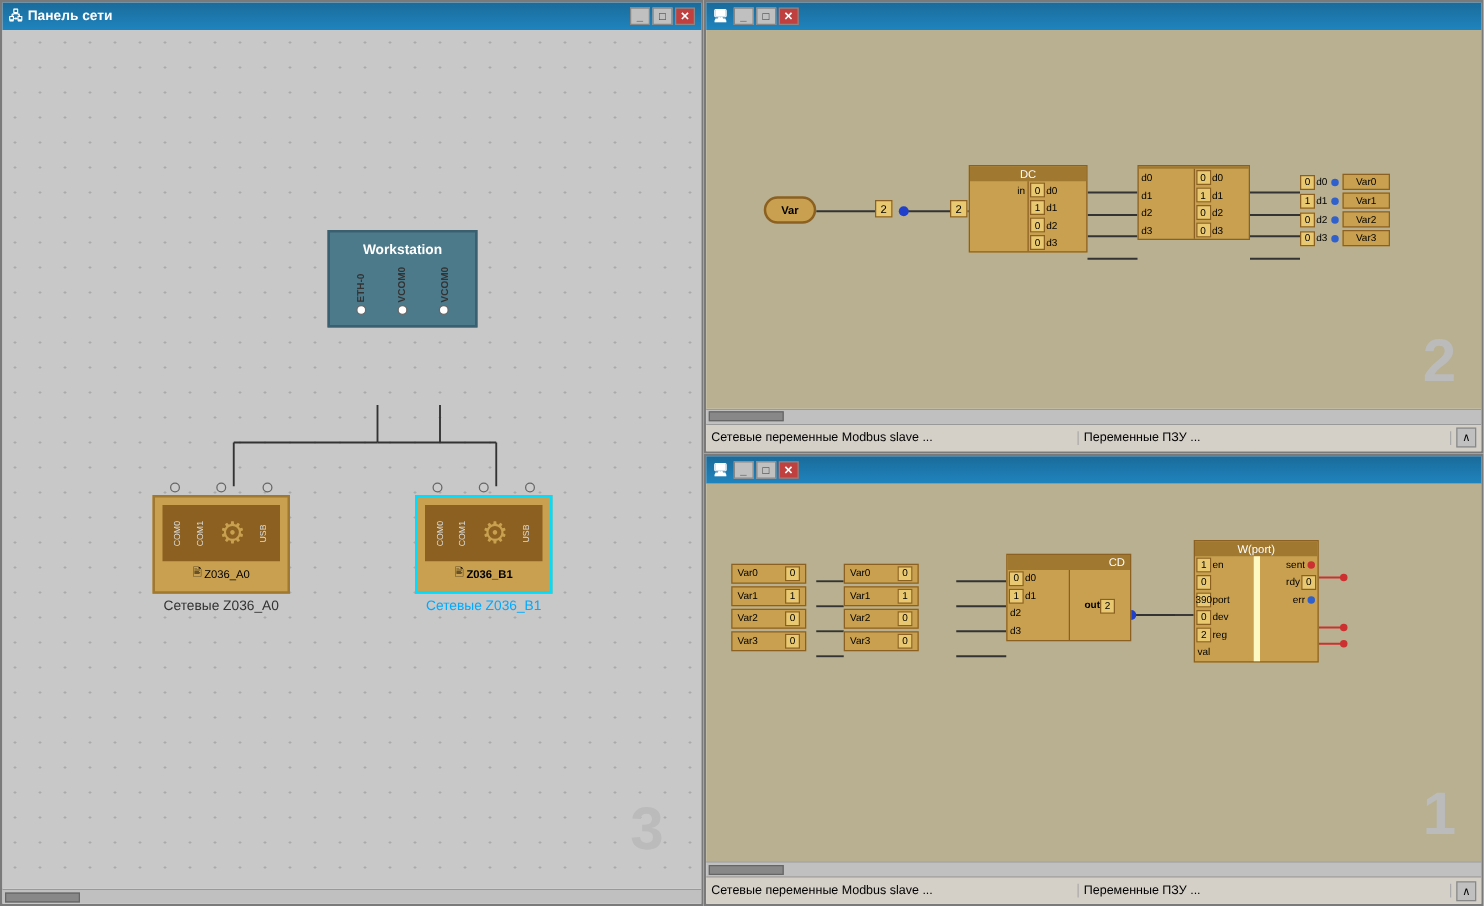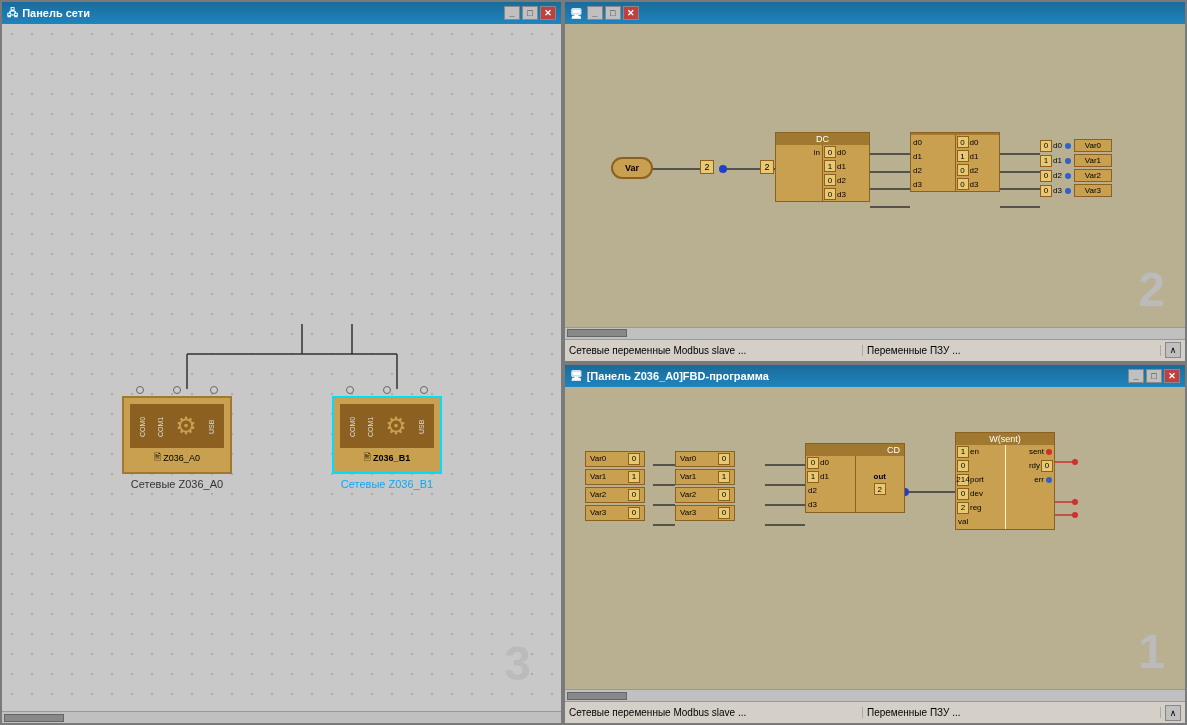--- a/index.html
+++ b/index.html
@@ -263,20 +263,39 @@
         <line x1="300" y1="330" x2="185" y2="330" stroke="#333" stroke-width="1.5"></line>
         <line x1="185" y1="330" x2="185" y2="365" stroke="#333" stroke-width="1.5"></line>
 
         <line x1="350" y1="300" x2="350" y2="330" stroke="#333" stroke-width="1.5"></line>
         <line x1="350" y1="330" x2="395" y2="330" stroke="#333" stroke-width="1.5"></line>
         <line x1="395" y1="330" x2="395" y2="365" stroke="#333" stroke-width="1.5"></line>
 
         <line x1="300" y1="330" x2="350" y2="330" stroke="#333" stroke-width="1.5"></line>
       </svg>
 
+      <div class="workstation-node">
+        <div class="ws-box">
+          <span>Workstation</span>
+          <div style="display:flex; justify-content:space-around; margin-top:6px;">
+            <div class="port-connector">
+              <span class="ws-port-label">ETH-0</span>
+              <div class="port-dot"></div>
+            </div>
+            <div class="port-connector">
+              <span class="ws-port-label">VCOM0</span>
+              <div class="port-dot"></div>
+            </div>
+            <div class="port-connector">
+              <span class="ws-port-label">VCOM0</span>
+              <div class="port-dot"></div>
+            </div>
+          </div>
+        </div>
+      </div>
 
       <div class="panel-node left">
         <div style="display:flex; justify-content:space-around; margin-bottom:2px;">
           <div class="port-dot" style="background:#ccc; border:1px solid #666;"></div>
           <div class="port-dot" style="background:#ccc; border:1px solid #666;"></div>
           <div class="port-dot" style="background:#ccc; border:1px solid #666;"></div>
         </div>
         <div class="panel-box">
           <div class="panel-inner">
             <span class="panel-label-small">COM0</span>
@@ -460,21 +479,20 @@
       <div class="status-bar">
         <span class="status-item">Сетевые переменные Modbus slave ...</span>
         <span class="status-item">Переменные ПЗУ ...</span>
         <div class="status-btn">∧</div>
       </div>
     </div>
 
     <div class="fbd-window bottom">
       <div class="window-titlebar">
         <span class="title-icon">🖥</span>
-        <span class="title-text">[Панель Z036_A0]FBD-программа</span>
         <div class="window-controls">
           <div class="win-btn">_</div>
           <div class="win-btn">□</div>
           <div class="win-btn close">✕</div>
         </div>
       </div>
 
       <div class="fbd-canvas">
         <svg style="position:absolute;top:0;left:0;width:100%;height:100%;pointer-events:none;">
 
@@ -542,55 +560,55 @@
                 <div style="width:12px; height:12px; background:#e8c870; border:1px solid #8b6020; display:flex; align-items:center; justify-content:center; font-size:8px; margin:1px;">1</div>
                 <span style="font-size:8px;">d1</span>
               </div>
               <div style="display:flex; align-items:center; height:14px;">
                 <span style="font-size:8px; padding:0 2px;">d2</span>
               </div>
               <div style="display:flex; align-items:center; height:14px;">
                 <span style="font-size:8px; padding:0 2px;">d3</span>
               </div>
             </div>
-            <div style="flex:1; border-left:1px solid #8b6020; display:flex; flex-direction:column; justify-content:center; align-items:center;">
+            <div style="flex:1; border-left:1px solid #8b6020; display:flex; justify-content:center; align-items:center;">
               <div style="font-size:8px; font-weight:bold;">out</div>
               <div style="width:12px; height:12px; background:#e8c870; border:1px solid #8b6020; display:flex; align-items:center; justify-content:center; font-size:8px; margin-top:2px;">2</div>
             </div>
           </div>
         </div>
 
         <div style="position:absolute; left:390px; top:45px; width:100px; background:#c8a050; border:1px solid #8b6020;">
-          <div style="background:#a07830; color:white; font-size:9px; padding:1px 3px; text-align:center;">W(sent)</div>
+          <div style="background:#a07830; color:white; font-size:9px; padding:1px 3px; text-align:center;">W(port)</div>
           <div style="display:flex;">
             <div style="flex:1;">
               <div style="display:flex; align-items:center; height:14px;">
                 <div style="width:12px; height:12px; background:#e8c870; border:1px solid #8b6020; display:flex; align-items:center; justify-content:center; font-size:8px; margin:1px;">1</div>
                 <span style="font-size:8px;">en</span>
               </div>
               <div style="display:flex; align-items:center; height:14px;">
                 <div style="width:12px; height:12px; background:#e8c870; border:1px solid #8b6020; display:flex; align-items:center; justify-content:center; font-size:8px; margin:1px;">0</div>
               </div>
               <div style="display:flex; align-items:center; height:14px;">
-                <div style="width:12px; height:12px; background:#e8c870; border:1px solid #8b6020; display:flex; align-items:center; justify-content:center; font-size:8px; margin:1px;">214</div>
+                <div style="width:12px; height:12px; background:#e8c870; border:1px solid #8b6020; display:flex; align-items:center; justify-content:center; font-size:8px; margin:1px;">390</div>
                 <span style="font-size:8px;">port</span>
               </div>
               <div style="display:flex; align-items:center; height:14px;">
                 <div style="width:12px; height:12px; background:#e8c870; border:1px solid #8b6020; display:flex; align-items:center; justify-content:center; font-size:8px; margin:1px;">0</div>
                 <span style="font-size:8px;">dev</span>
               </div>
               <div style="display:flex; align-items:center; height:14px;">
                 <div style="width:12px; height:12px; background:#e8c870; border:1px solid #8b6020; display:flex; align-items:center; justify-content:center; font-size:8px; margin:1px;">2</div>
                 <span style="font-size:8px;">reg</span>
               </div>
               <div style="display:flex; align-items:center; height:14px; padding:1px 2px;">
                 <span style="font-size:8px;">val</span>
               </div>
             </div>
-            <div style="flex:1; border-left:1px solid #fef9c3;">
+            <div style="flex:1; border-left:5px solid #fef9c3;">
               <div style="display:flex; align-items:center; height:14px; justify-content:flex-end;">
                 <span style="font-size:8px;">sent</span>
                 <span style="width:6px;height:6px;border-radius:50%;background:#cc3030;display:inline-block;margin:0 2px;"></span>
               </div>
               <div style="display:flex; align-items:center; height:14px; justify-content:flex-end;">
                 <span style="font-size:8px;">rdy</span>
                 <div style="width:12px; height:12px; background:#e8c870; border:1px solid #8b6020; display:flex; align-items:center; justify-content:center; font-size:8px; margin:1px;">0</div>
               </div>
               <div style="display:flex; align-items:center; height:14px; justify-content:flex-end;">
                 <span style="font-size:8px;">err</span>

